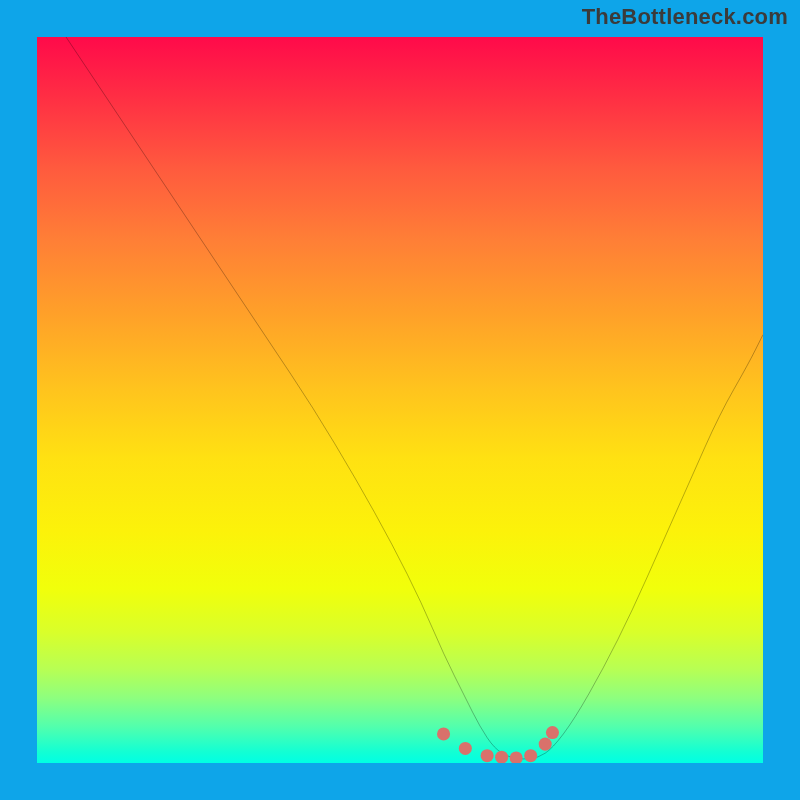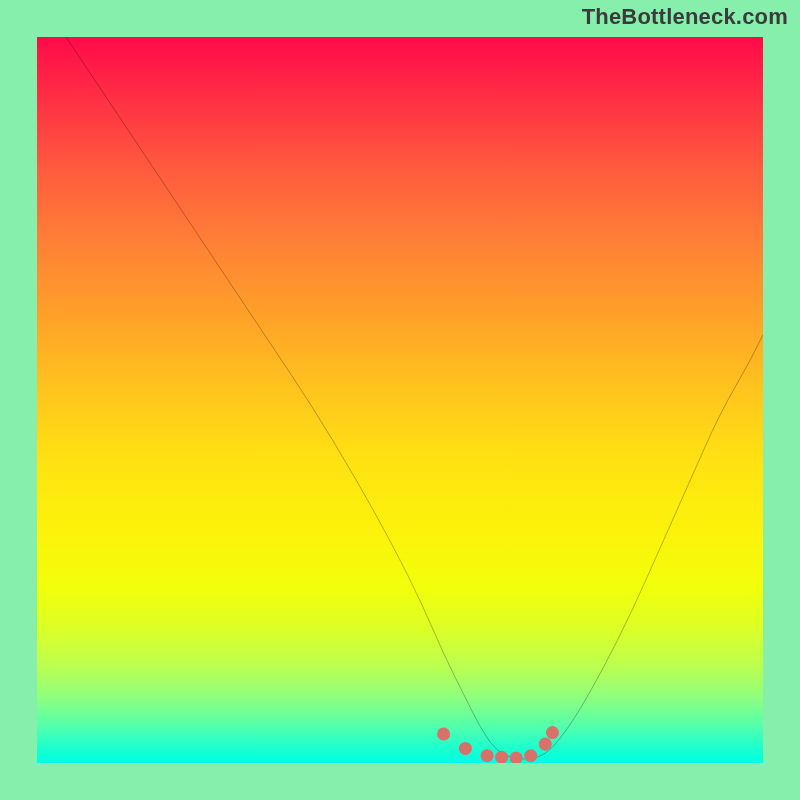--- a/index.html
+++ b/index.html
@@ -8,21 +8,21 @@
     width: 800px;
     height: 800px;
     background: #000;
     overflow: hidden;
     font-family: Arial, Helvetica, sans-serif;
   }
   .frame {
     position: relative;
     width: 800px;
     height: 800px;
-    background: #86efac;
+    background: #0ea5e9;
   }
   .watermark {
     position: absolute;
     top: 4px;
     right: 12px;
     color: #3b3b3b;
     font-size: 22px;
     font-weight: bold;
     letter-spacing: 0.2px;
     z-index: 10;

